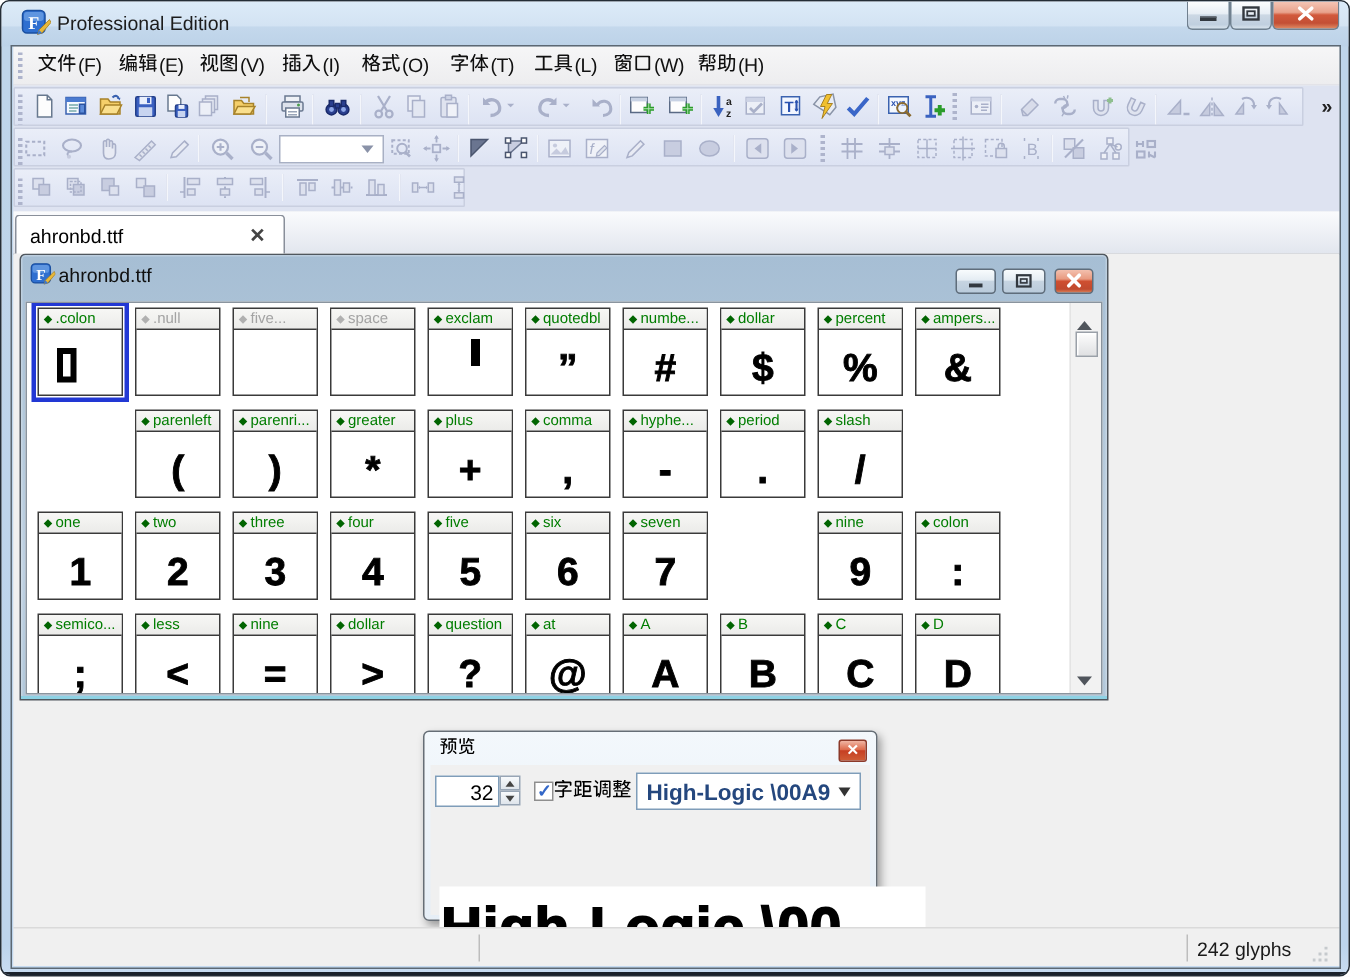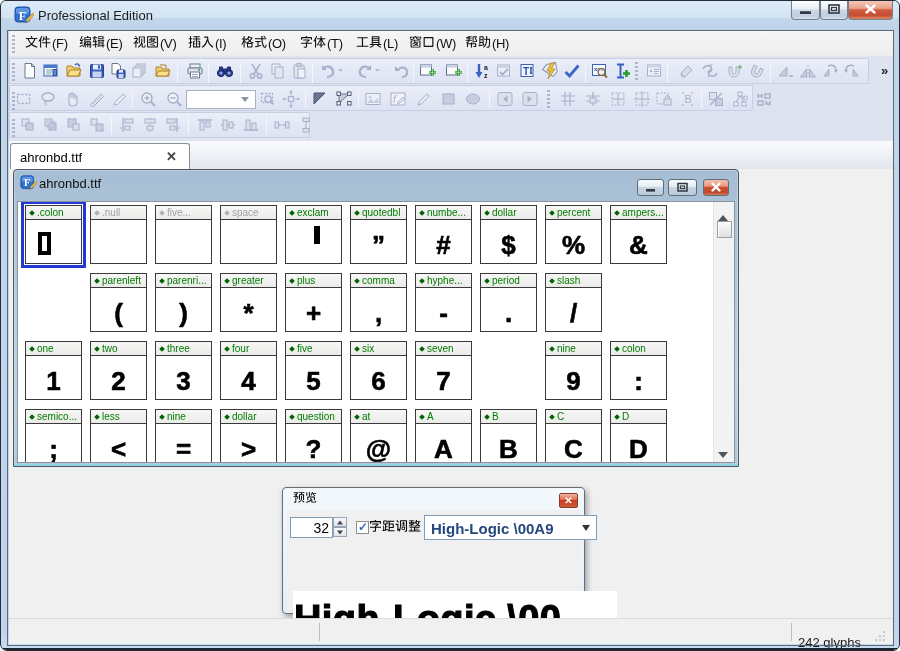--- a/index.html
+++ b/index.html
@@ -20,21 +20,21 @@
 .tbsep{position:absolute;width:1px;background:#b9bfd6;border-right:1px solid #f4f6fb;}
 .grip{position:absolute;width:3px;background-image:repeating-linear-gradient(#aeb4cc 0 2px,transparent 2px 4px);}
 .ic{position:absolute;}
 #tabstrip{position:absolute;left:0;top:110px;width:884px;height:29px;background:linear-gradient(#fafbfd,#e2e6ee);border-bottom:1px solid #98a0ac;}
 #tab1{position:absolute;left:1px;top:2px;width:180px;height:27px;background:#fff;border:1px solid #898f9a;border-bottom:none;border-radius:3px 3px 0 0;}
 #tab1 .lbl{position:absolute;left:9px;top:6px;font-size:13px;color:#000;}
 #tab1 .x{position:absolute;right:12px;top:5px;font-size:13px;color:#444;font-weight:bold;}
 #mdi{position:absolute;left:0;top:138px;width:884px;height:449px;background:#f0f0f0;overflow:hidden;}
 #statusbar{position:absolute;left:0;top:587px;width:884px;height:26px;background:#f0f0f0;border-top:1px solid #dadada;}
 .st-sep{position:absolute;top:4px;height:18px;width:1px;background:#bdbdbd;}
-#glyphcount{position:absolute;left:789px;top:6px;font-size:13px;color:#1a1a1a;margin-top:10px;}
+#glyphcount{position:absolute;left:789px;top:6px;font-size:13px;color:#1a1a1a;}
 
 #child{position:absolute;left:4px;top:0px;width:726px;height:298px;border:1px solid #50575e;border-radius:4px 4px 0 0;
  background:linear-gradient(#a6bed4,#b4c9db 40%,#bed0e1 70%,#b2c8da);box-shadow:0 0 0 1px rgba(255,255,255,.25) inset;}
 #childtitle{position:absolute;left:16px;top:6px;font-size:13px;color:#101010;}
 .cbtn{position:absolute;top:9px;height:17px;border:1px solid #5f6d7b;border-radius:3px;}
 .cbtn.std{background:linear-gradient(#f8fbfd,#e4ecf3 45%,#c6d4e1 50%,#bacbdb);}
 .cbtn.cls{background:linear-gradient(#f3c0ae,#e89a80 40%,#cf4f31 50%,#c04a2f 85%,#d97f58);}
 #gclient{position:absolute;left:3px;top:31px;width:718px;height:262px;background:#fff;border:1px solid #8a949e;overflow:hidden;}
 .cell{position:absolute;width:57px;height:59px;border:1px solid #3a3a3a;background:#fff;}
 .cell .hd{position:absolute;left:0;top:0;width:100%;height:14px;background:linear-gradient(#f7f7f5,#ebebe9);border-bottom:1px solid #3a3a3a;font-size:10px;white-space:nowrap;overflow:hidden;}
@@ -50,21 +50,21 @@
 #prev{position:absolute;left:273px;top:318px;width:303px;height:127px;border:1px solid #666e76;border-radius:4px;
  background:linear-gradient(#f3f8fc,#e6eef6);box-shadow:2px 3px 6px rgba(0,0,0,.35);}
 #prevx{position:absolute;left:276px;top:5px;width:19px;height:15px;border:1px solid #8c3a2a;border-radius:2px;
  background:linear-gradient(#f0b5a3,#dd6a4b 45%,#c63f22 50%,#cf5c35);color:#fff;font-size:10px;font-weight:bold;text-align:center;line-height:13px;}
 #prevbody{position:absolute;left:4px;top:22px;width:293px;height:100px;background:#f0f0f0;}
 #spinbox{position:absolute;left:3px;top:7px;width:43px;height:21px;background:#fff;border:1px solid #7f9db9;font-size:14px;text-align:right;padding:2px 3px 0 0;color:#000;}
 #spinner{position:absolute;left:46px;top:7px;width:14px;height:21px;}
 #spinner div{position:absolute;left:0;width:14px;height:10px;background:linear-gradient(#f8fafc,#dfe5ec);border:1px solid #98a5b5;color:#333;font-size:6px;text-align:center;line-height:9px;}
 #cbx{position:absolute;left:69px;top:11px;width:13px;height:13px;background:#fff;border:1px solid #8e8e8e;}
 #cbx:after{content:"✓";position:absolute;left:1px;top:-2px;color:#3468c8;font-weight:bold;font-size:12px;}
-#combo{position:absolute;left:137px;top:5px;width:173px;height:25px;background:#fff;border:1px solid #7f9db9;}
+#combo{position:absolute;left:137px;top:5px;width:150px;height:25px;background:#fff;border:1px solid #7f9db9;}
 #combo .txt{position:absolute;left:6px;top:4px;font-size:15px;font-weight:bold;color:#24477e;}
 #combo .arr{position:absolute;right:6px;top:9px;width:0;height:0;border:4px solid transparent;border-top:6px solid #333;}
 #pvarea{position:absolute;left:6px;top:33px;width:324px;height:64px;background:#fff;overflow:hidden;margin-top:48px;}
 #pvtext{position:absolute;left:1px;top:7px;font-size:38px;font-weight:bold;color:#000;letter-spacing:0.4px;-webkit-text-stroke:1.1px #000;white-space:nowrap;font-family:"Liberation Sans",sans-serif;}
 #pvtext2{position:absolute;left:5px;top:53px;font-size:38px;font-weight:bold;color:#000;-webkit-text-stroke:1.1px #000;}
 </style></head><body>
 <div id="win">
  <div id="titlebar"></div>
 
 <svg class="ic" style="left:13px;top:5px" width="20" height="20" viewBox="0 0 20 20">

